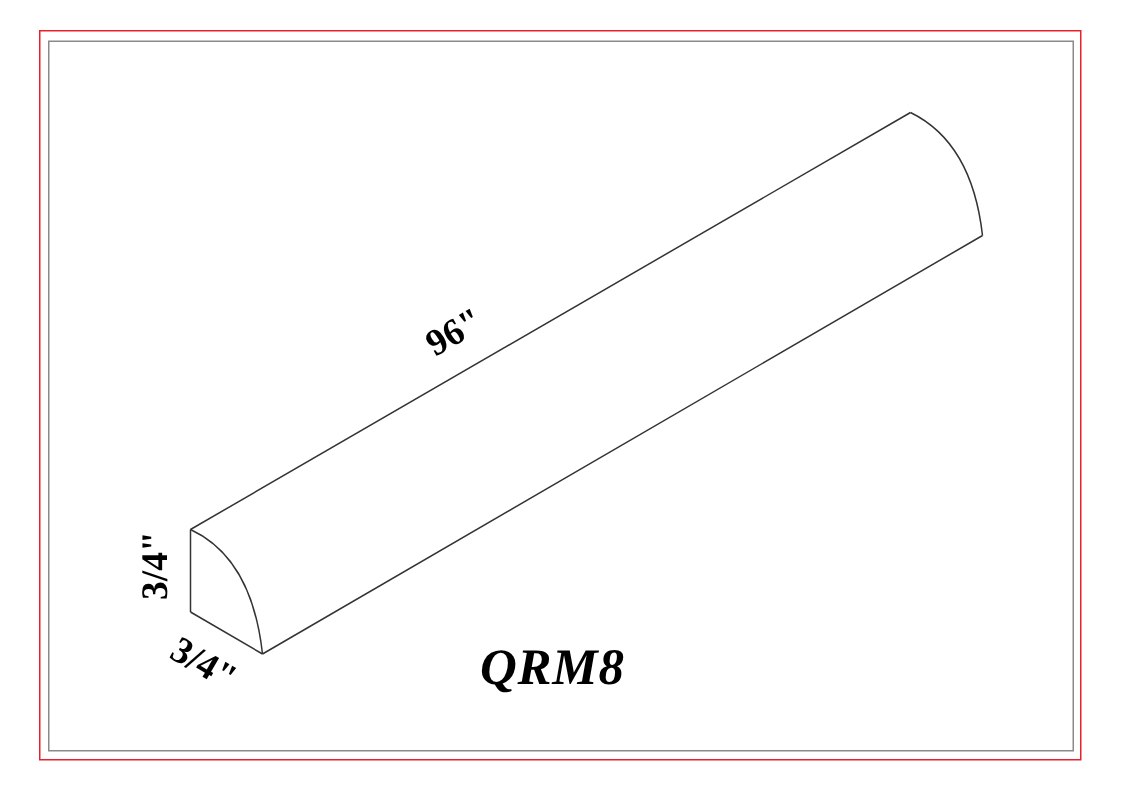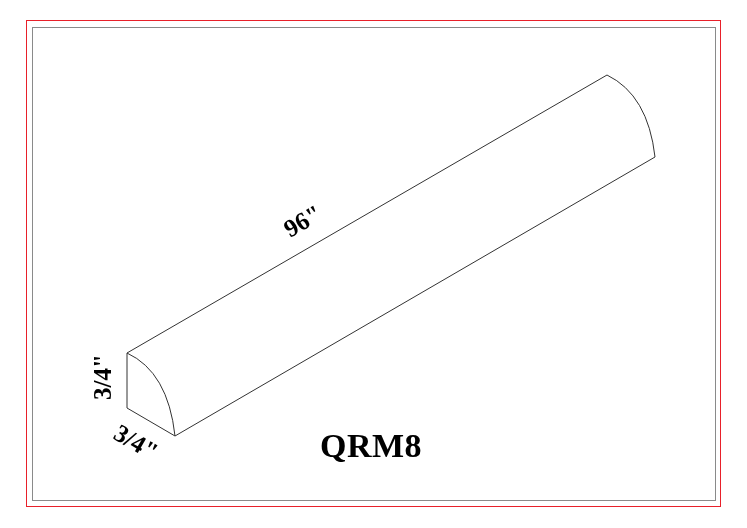--- a/index.html
+++ b/index.html
@@ -13,20 +13,21 @@
       border: 1.5px solid #8a8a8a; box-sizing: border-box;
     }
     svg.drawing { position: absolute; left: 0; top: 0; }
     .dim-label {
       font-family: "Liberation Serif", serif; font-weight: bold; font-size: 25px; fill: #000;
     }
     .part-label {
       position: absolute; left: 320px; top: 427px;
       font-family: "Liberation Serif", serif; font-weight: bold; font-size: 34px; color: #000;
       letter-spacing: 0.5px;
+      font-style: italic;
     }
   </style>
 </head>
 <body>
 
 <div class="outer-frame"></div>
 <div class="inner-frame"></div>
 
 <svg class="drawing" width="747" height="528" viewBox="0 0 747 528">
   <g fill="none" stroke="#333333" stroke-width="1">

